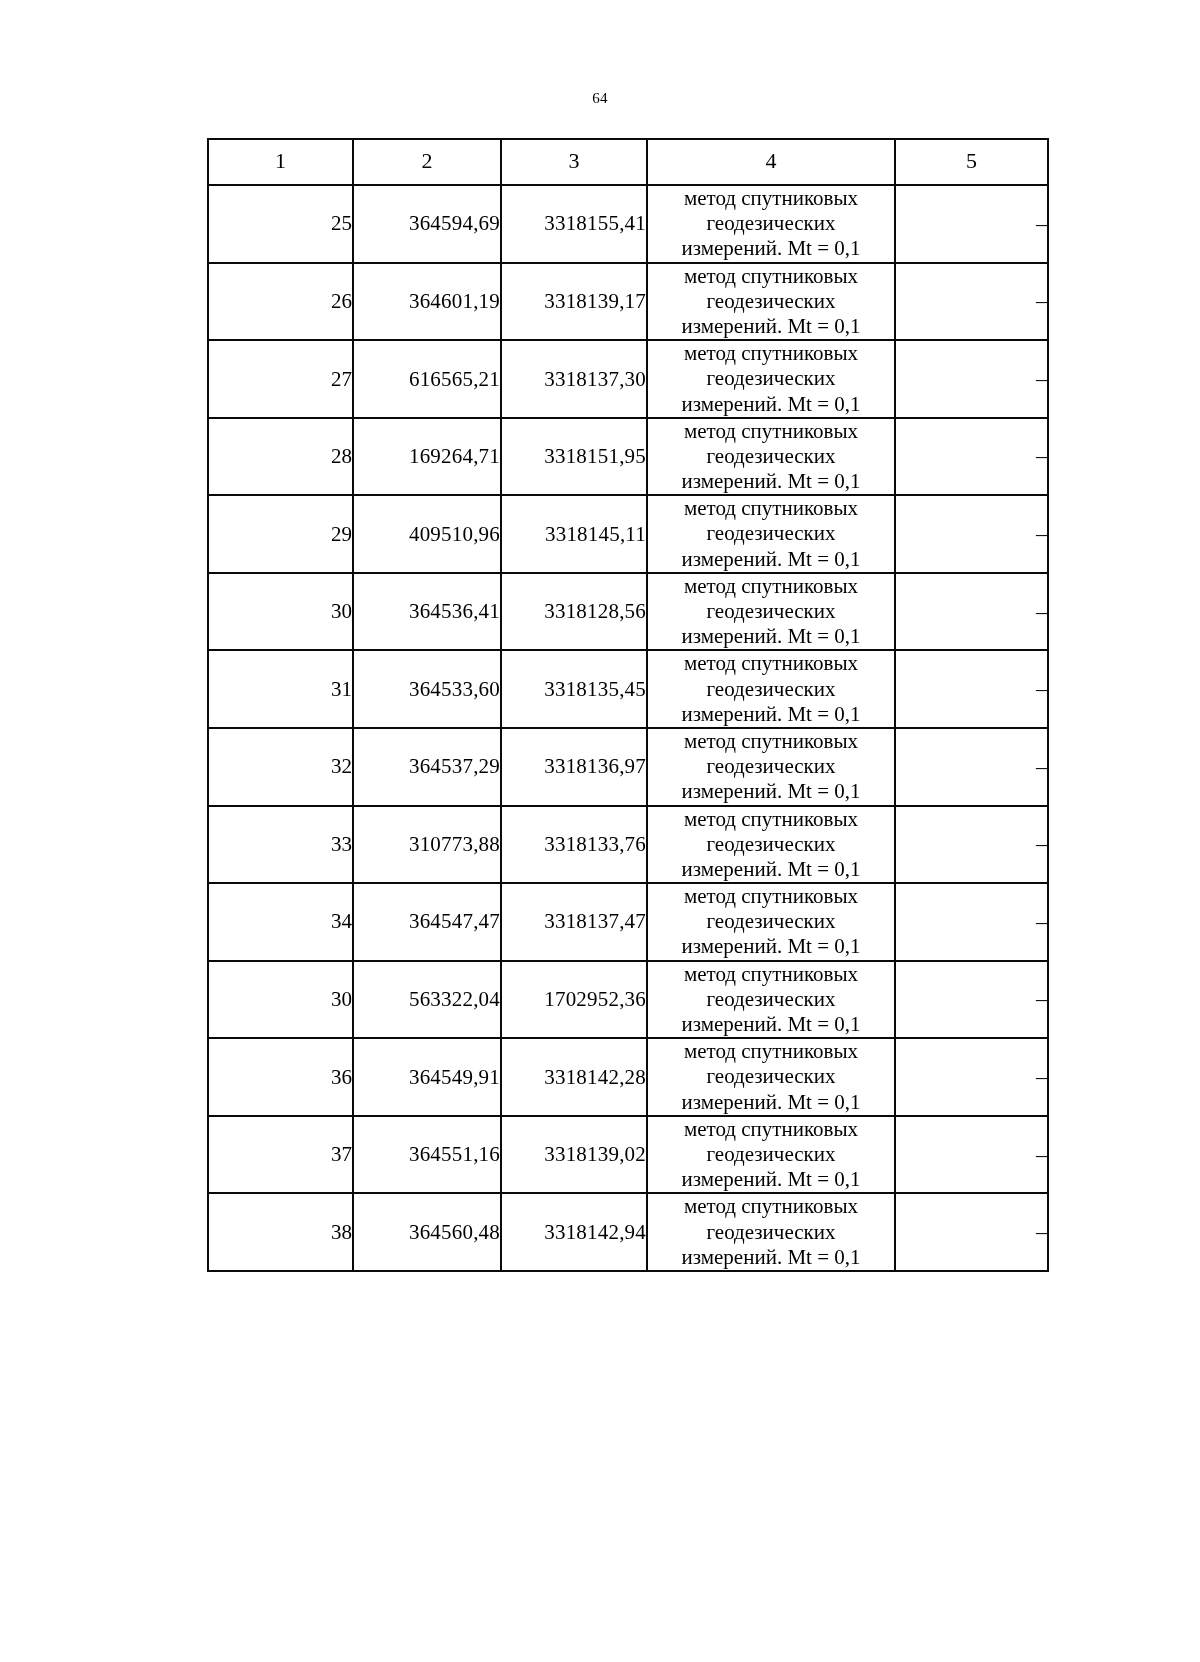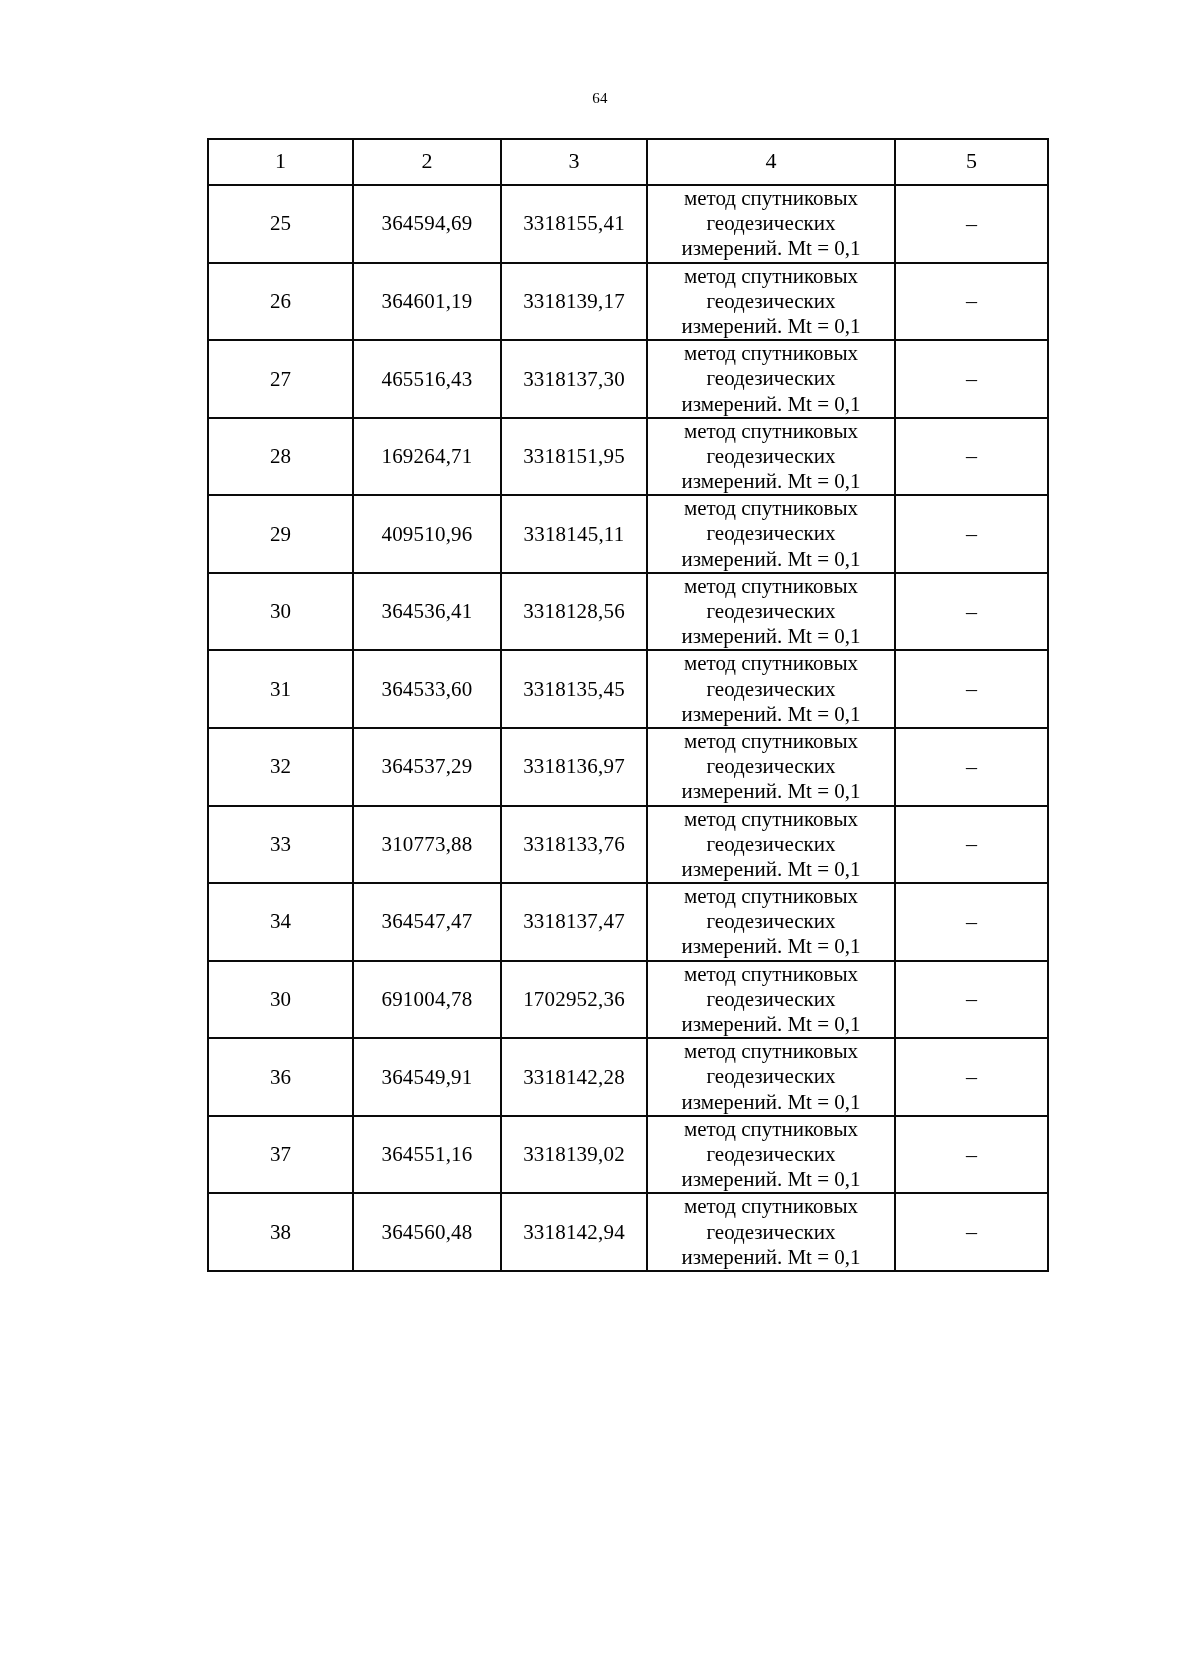--- a/index.html
+++ b/index.html
@@ -59,21 +59,21 @@
     vertical-align: middle;
   }
   table.doc-table thead th {
     text-align: center;
     font-weight: normal;
     height: 38px;
     font-size: 22px;
     padding: 2px 0 4px 0;
   }
   td.num, td.coord, td.dash {
-    text-align: center;
+    text-align: right;
     padding: 4px 2px;
   }
   td.coord {
     letter-spacing: 0.2px;
     font-family: Liberation Serif, serif;
   }
   td.method {
     text-align: center;
     padding: 5px 4px 6px 8px;
     line-height: 1.2;
@@ -135,21 +135,21 @@
           <td class="method">
             <span class="l1">метод спутниковых</span>
             <span class="l2">геодезических</span>
             <span class="l3">измерений. Mt = 0,1</span>
           </td>
           <td class="dash"><span class="dash-glyph">–</span></td>
         </tr>
 
         <tr>
           <td class="num">27</td>
-          <td class="coord">465516,43</td>
+          <td class="coord">616565,21</td>
           <td class="coord">3318137,30</td>
           <td class="method">
             <span class="l1">метод спутниковых</span>
             <span class="l2">геодезических</span>
             <span class="l3">измерений. Mt = 0,1</span>
           </td>
           <td class="dash"><span class="dash-glyph">–</span></td>
         </tr>
 
         <tr>
@@ -231,21 +231,21 @@
           <td class="method">
             <span class="l1">метод спутниковых</span>
             <span class="l2">геодезических</span>
             <span class="l3">измерений. Mt = 0,1</span>
           </td>
           <td class="dash"><span class="dash-glyph">–</span></td>
         </tr>
 
         <tr>
           <td class="num">30</td>
-          <td class="coord">691004,78</td>
+          <td class="coord">563322,04</td>
           <td class="coord">1702952,36</td>
           <td class="method">
             <span class="l1">метод спутниковых</span>
             <span class="l2">геодезических</span>
             <span class="l3">измерений. Mt = 0,1</span>
           </td>
           <td class="dash"><span class="dash-glyph">–</span></td>
         </tr>
 
         <tr>

